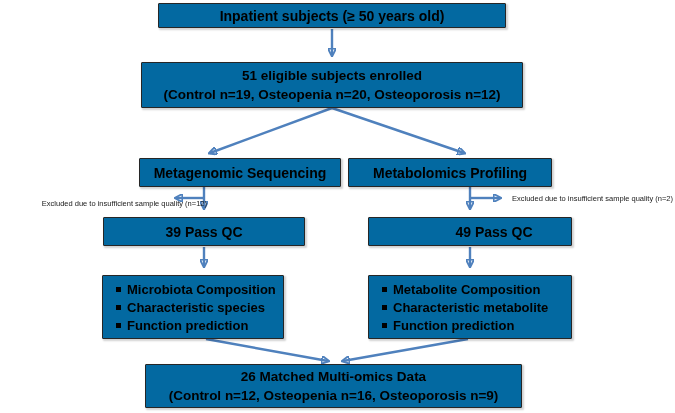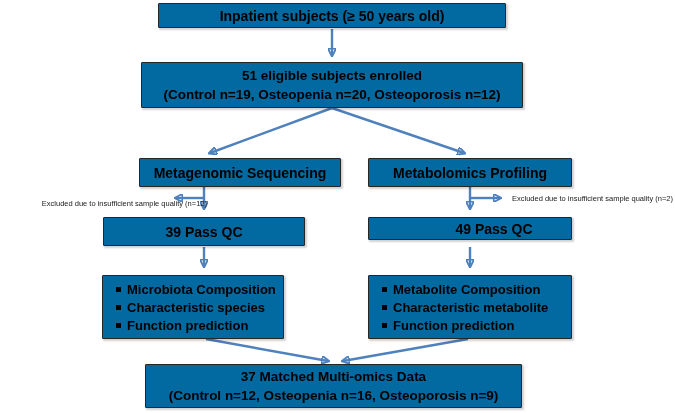--- a/index.html
+++ b/index.html
@@ -11,23 +11,23 @@
     position:absolute;box-sizing:border-box;background:#0369a1;
     border:1.6px solid #262626;border-radius:1px;
     display:flex;align-items:center;justify-content:center;text-align:center;
     font-weight:bold;box-shadow:1.5px 1.5px 2px rgba(0,0,0,0.18);
     z-index:2;
   }
   .twoline{flex-direction:column;line-height:19px;font-size:13.5px;}
   #box-inpatient{left:158px;top:3px;width:348px;height:25px;font-size:14px;}
   #box-enrolled{left:141px;top:62px;width:382px;height:46px;}
   #box-metagenomic{left:103px;top:158px;width:202px;height:29px;font-size:14px;margin-left:36px;}
-  #box-metabolomics{left:368px;top:158px;width:204px;height:29px;font-size:14px;}
+  #box-metabolomics{left:348px;top:158px;width:204px;height:29px;font-size:14px;}
   #box-qc39{left:103px;top:217px;width:202px;height:29px;font-size:14px;}
-  #box-qc49{left:368px;top:217px;width:204px;height:23px;font-size:14px;padding-left:48px;}
+  #box-qc49{left:368px;top:217px;width:204px;height:29px;font-size:14px;padding-left:48px;}
   .bullets{
     align-items:flex-start;justify-content:center;flex-direction:column;
     text-align:left;padding-left:13px;gap:3px;font-size:13px;
   }
   #box-micro{left:102px;top:275px;width:182px;height:64px;}
   #box-metab{left:368px;top:275px;width:204px;height:64px;}
   #box-matched{left:145px;top:364px;width:377px;height:44px;}
   .bullet-row{display:flex;align-items:center;gap:6px;}
   .sq{display:inline-block;width:5px;height:5px;background:#000;flex:0 0 auto;}
   .excl{
@@ -115,17 +115,17 @@
       <span class="sq"></span>
       <span>Characteristic metabolite</span>
     </div>
     <div class="bullet-row">
       <span class="sq"></span>
       <span>Function prediction</span>
     </div>
   </div>
 
   <div class="box twoline" id="box-matched">
-    <span>37 Matched Multi-omics Data</span>
+    <span>26 Matched Multi-omics Data</span>
     <span>(Control n=12, Osteopenia n=16, Osteoporosis n=9)</span>
   </div>
 
 </div>
 
 </body></html>

